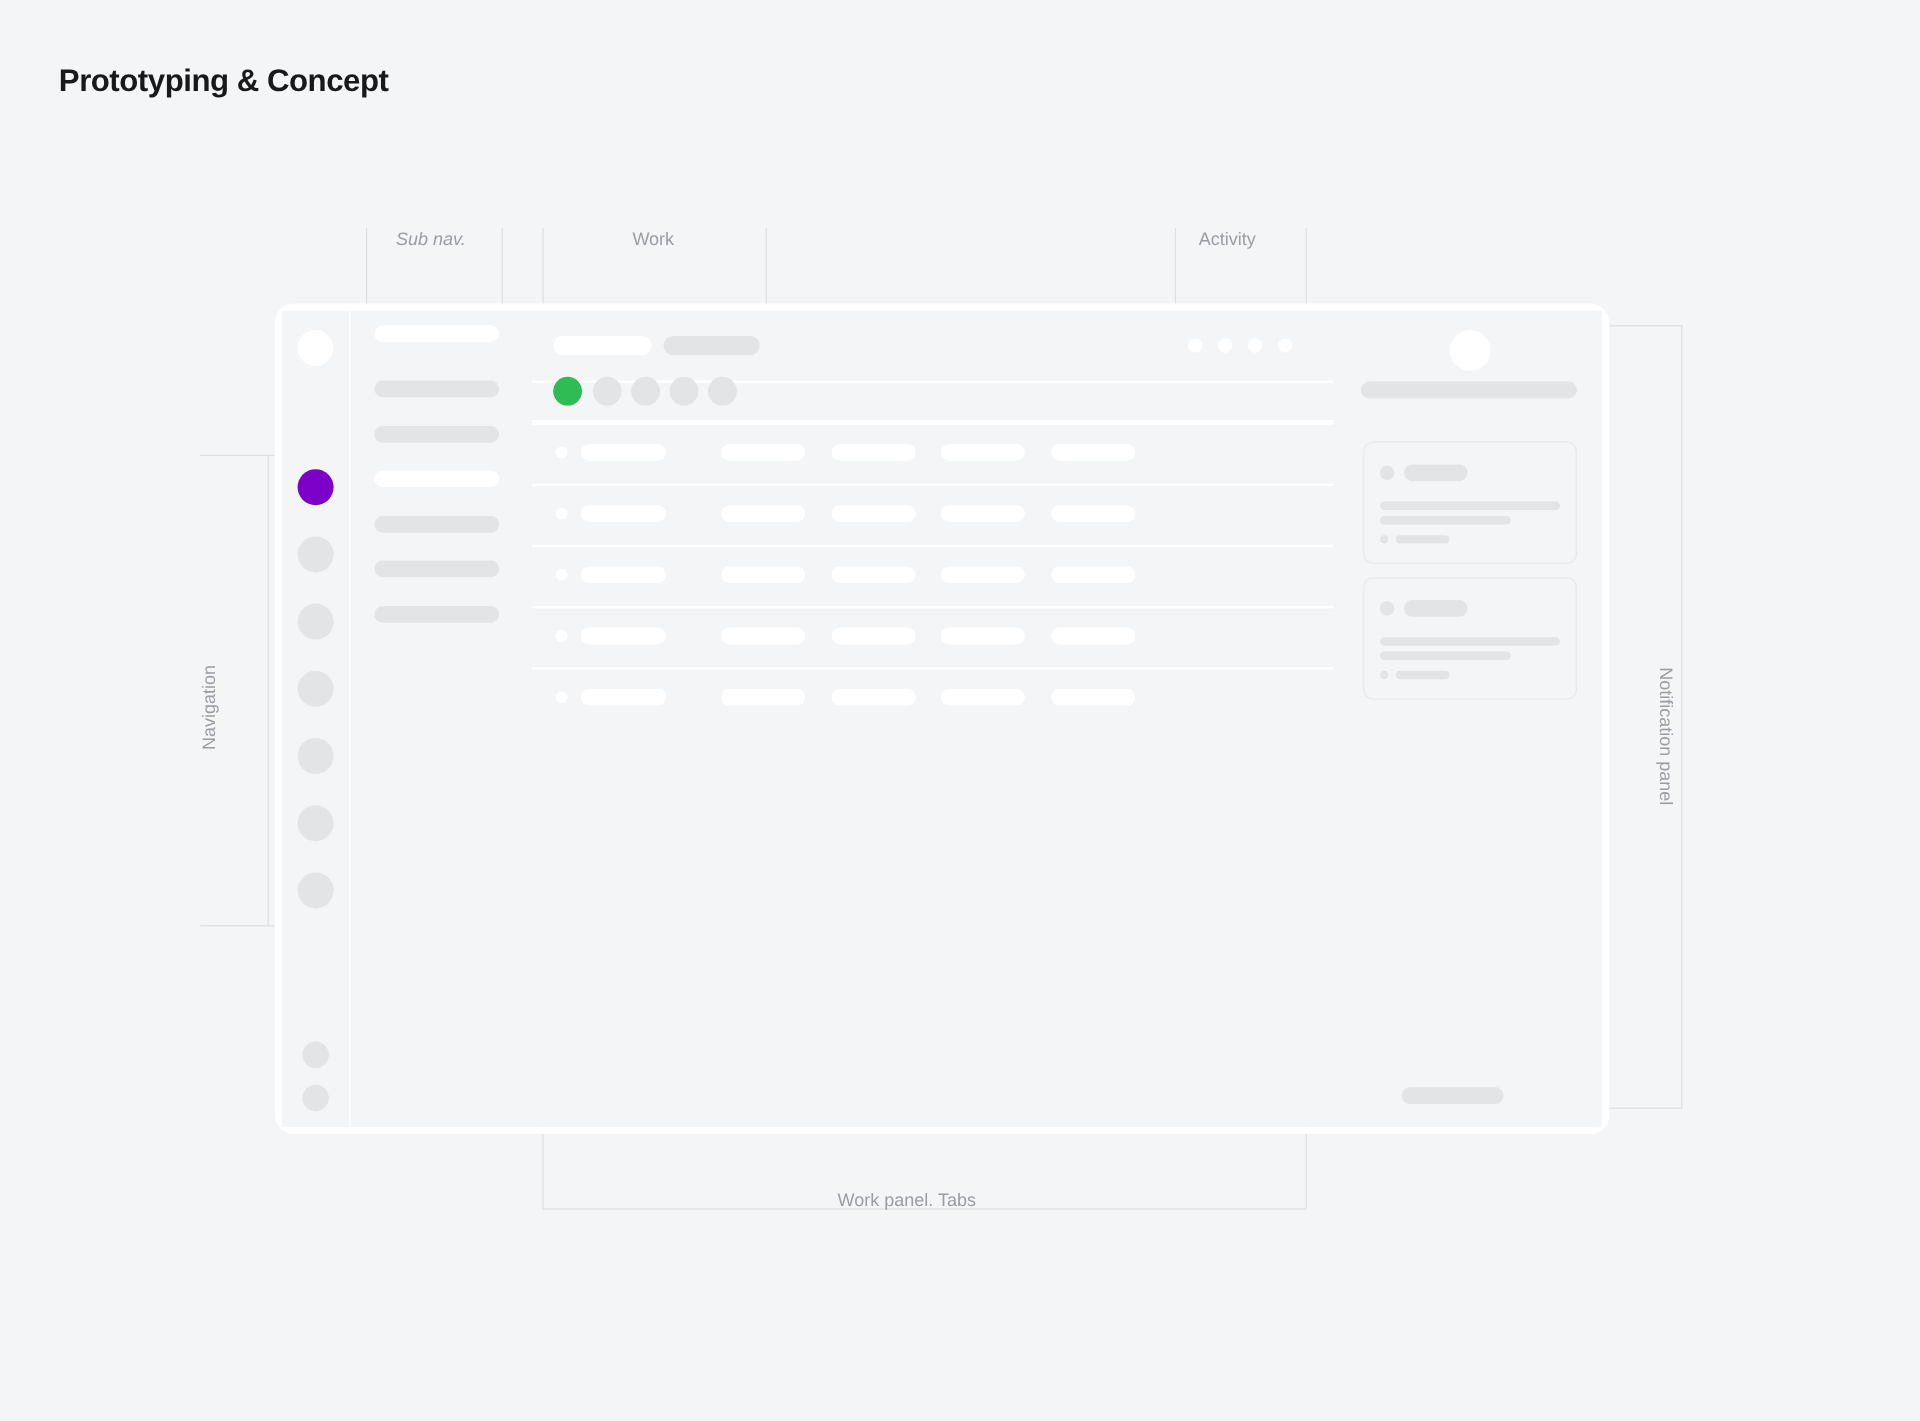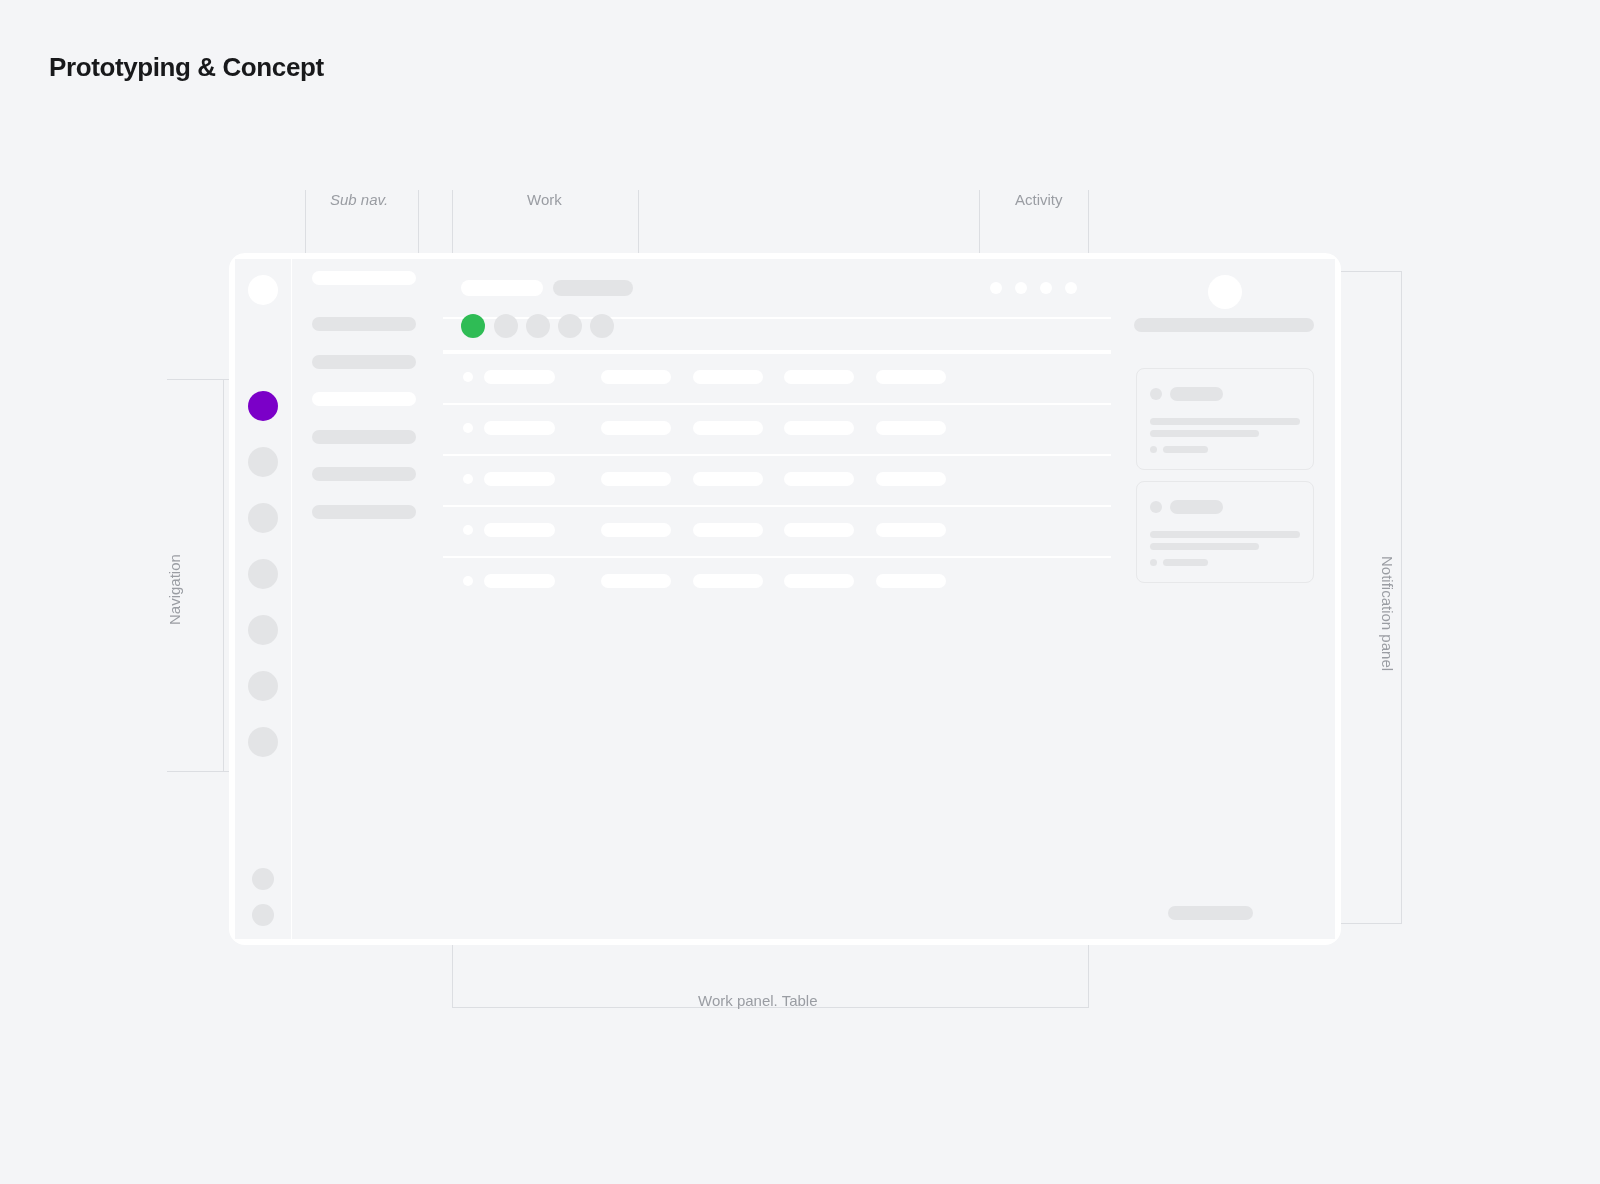--- a/index.html
+++ b/index.html
@@ -294,36 +294,36 @@
 
 <div class="guide-v" style="left:305px; top:190px; height:88px;"></div>
 <div class="guide-v" style="left:418px; top:190px; height:88px;"></div>
 <div class="guide-v" style="left:452px; top:190px; height:78px;"></div>
 <div class="guide-v" style="left:638px; top:190px; height:78px;"></div>
 <div class="guide-v" style="left:979px; top:190px; height:98px;"></div>
 <div class="guide-v" style="left:1088px; top:190px; height:98px;"></div>
 
 <div class="ann-label" style="left:330px; top:191px;font-style:italic;">Sub nav.</div>
 <div class="ann-label" style="left:527px; top:191px;">Work</div>
-<div class="ann-label" style="left:999px; top:191px;margin-left:16px;">Activity</div>
+<div class="ann-label" style="left:999px; top:191px;">Activity</div>
 
 <div class="guide-h" style="left:167px; top:379px; width:76px;"></div>
 <div class="guide-h" style="left:167px; top:771px; width:76px;"></div>
 <div class="guide-v" style="left:223px; top:379px; height:392px;"></div>
 <div class="ann-label rot-ccw" style="left:166px; top:625px;">Navigation</div>
 
 <div class="guide-h" style="left:1326px; top:271px; width:76px;"></div>
 <div class="guide-h" style="left:1326px; top:923px; width:76px;"></div>
 <div class="guide-v" style="left:1401px; top:271px; height:652px;"></div>
 <div class="ann-label rot-cw" style="left:1396px; top:556px;">Notification panel</div>
 
 <div class="guide-v" style="left:452px; top:932px; height:76px;"></div>
 <div class="guide-v" style="left:1088px; top:932px; height:76px;"></div>
 <div class="guide-h" style="left:452px; top:1007px; width:636px;"></div>
-<div class="caption" style="left:698px; top:992px;">Work panel. Table</div>
+<div class="caption" style="left:698px; top:992px;">Work panel. Tabs</div>
 
 <div class="app-frame"></div>
 
 <div class="nav-rail" id="nav-rail">
     <div class="nav-circle logo" style="width: 30px; height: 30px; top: 16px;"></div>
     <div class="nav-circle active" style="width: 30px; height: 30px; top: 132px;"></div>
     <div class="nav-circle" style="width: 30px; height: 30px; top: 188px;"></div>
     <div class="nav-circle" style="width: 30px; height: 30px; top: 244px;"></div>
     <div class="nav-circle" style="width: 30px; height: 30px; top: 300px;"></div>
     <div class="nav-circle" style="width: 30px; height: 30px; top: 356px;"></div>

